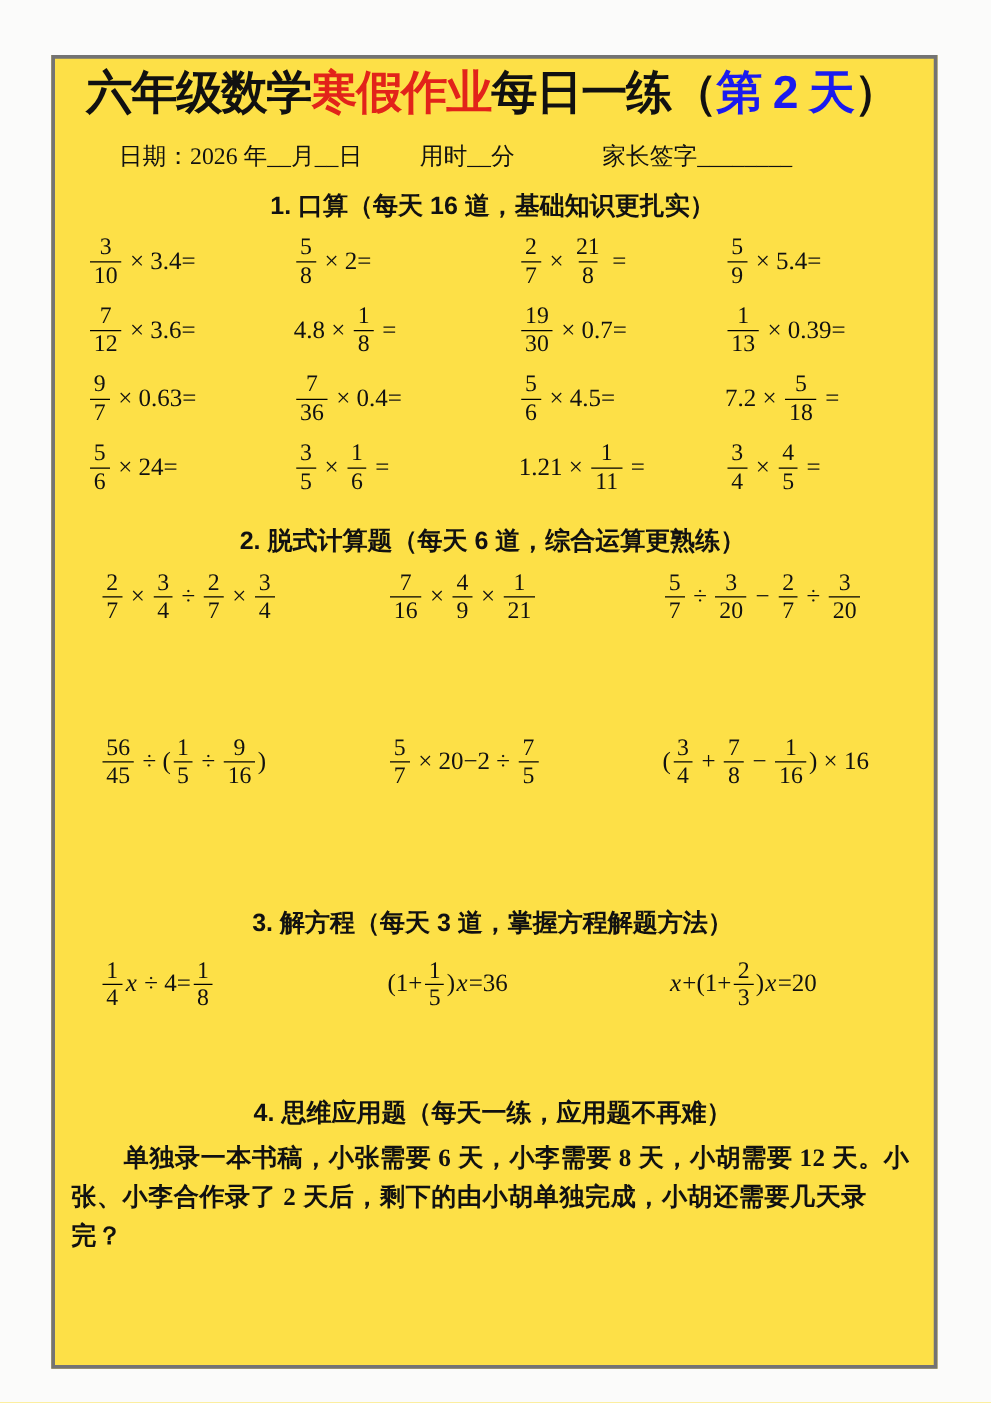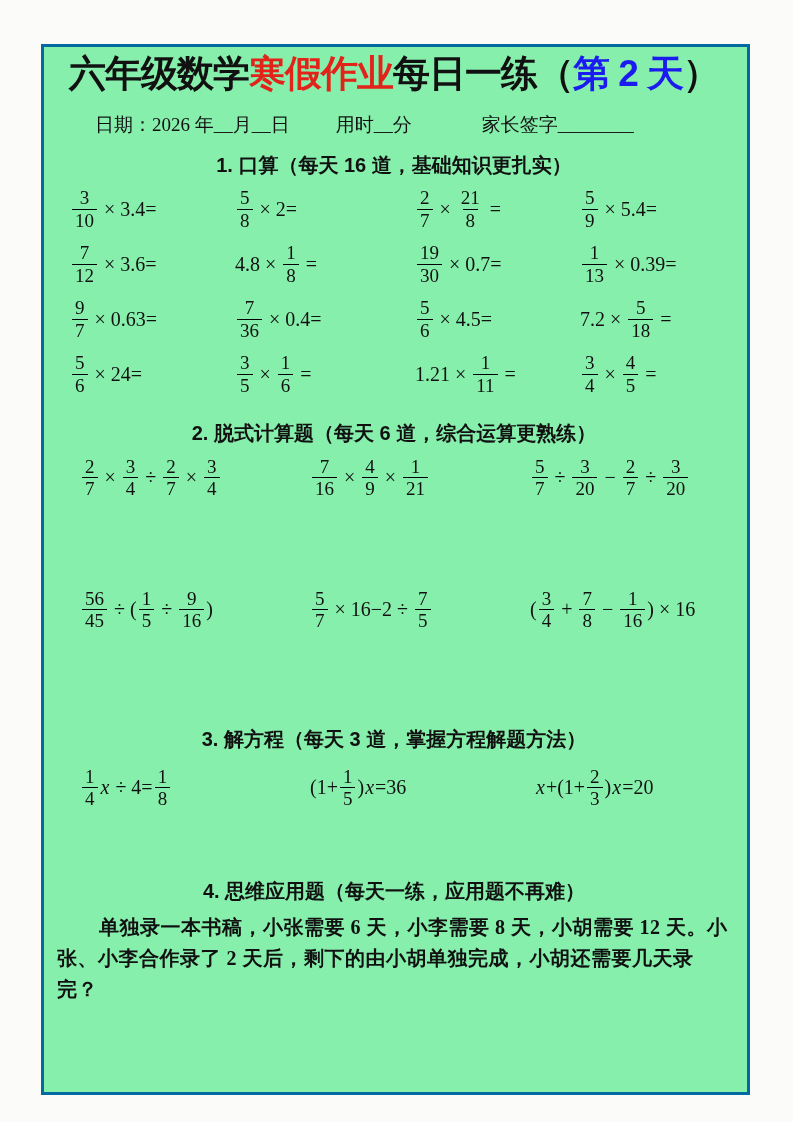--- a/index.html
+++ b/index.html
@@ -6,22 +6,22 @@
   html,body { width:793px; height:1122px; }
   body {
     background:#fbfbfa;
     font-family:"Liberation Serif", serif;
     color:#111;
     position:relative;
   }
   .sheet {
     position:absolute; left:41px; top:44px;
     width:709px; height:1051px;
-    background:#86efac;
-    border:3px solid #0369a1;
+    background:#fde047;
+    border:3px solid #737373;
     padding:0 16px 2px 13px;
     overflow:hidden;
   }
   
   .title {
     margin-top:6px;
     text-align:center;
     font-family:"Liberation Sans", sans-serif;
     font-weight:900;
     font-size:37px;
@@ -320,21 +320,21 @@
           <span class="fn">9</span>
           <span class="fd">16</span>
         </span>
         <span class="mt">)</span>
       </div>
     <div class="math">
         <span class="frac">
           <span class="fn">5</span>
           <span class="fd">7</span>
         </span>
-        <span class="mt"> × 16−2 ÷ </span>
+        <span class="mt"> × 20−2 ÷ </span>
         <span class="frac">
           <span class="fn">7</span>
           <span class="fd">5</span>
         </span>
       </div>
     <div class="math">
         <span class="mt">(</span>
         <span class="frac">
           <span class="fn">3</span>
           <span class="fd">4</span>

